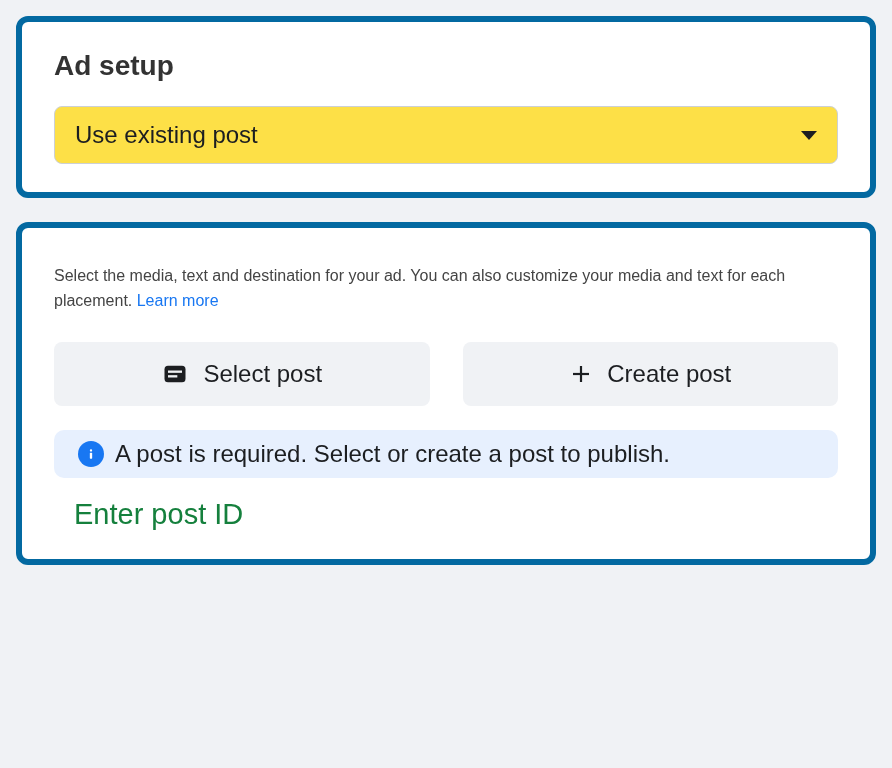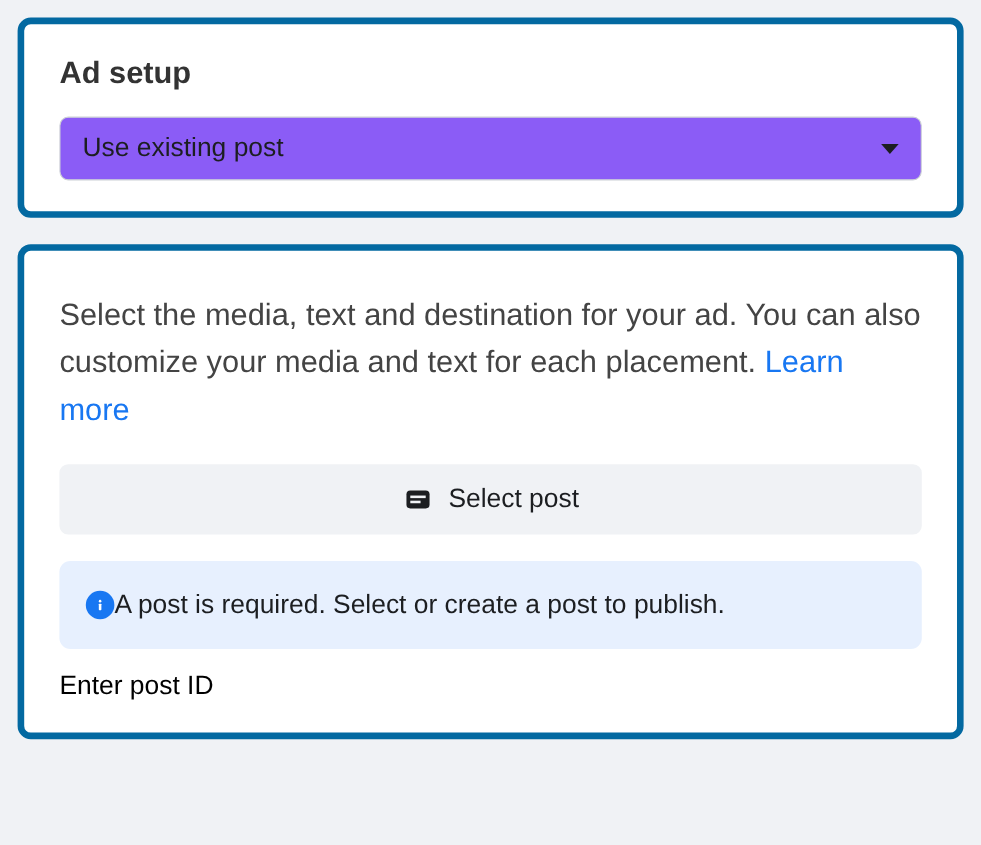--- a/index.html
+++ b/index.html
@@ -30,32 +30,32 @@
   .dropdown {
     display: flex;
     align-items: center;
     justify-content: space-between;
     border: 1px solid #ccd0d5;
     border-radius: 8px;
     padding: 14px 20px;
     font-size: 24px;
     color: #1c1e21;
     cursor: pointer;
-    background: #8b5cf6;
+    background: #fde047;
     margin-top: 24px;
   }
   .dropdown .caret {
     width: 0;
     height: 0;
     border-left: 8px solid transparent;
     border-right: 8px solid transparent;
     border-top: 9px solid #1c1e21;
   }
   .description {
-    font-size: 28px;
+    font-size: 16px;
     line-height: 1.55;
     color: #444;
     margin-top: 8px;
     margin-bottom: 28px;
   }
   .description a {
     color: #1877f2;
     text-decoration: none;
   }
   .button-row {
@@ -75,44 +75,45 @@
     display: flex;
     align-items: center;
     justify-content: center;
     gap: 14px;
     cursor: pointer;
     font-family: inherit;
   }
   .info-banner {
     background: #e7f0fe;
     border-radius: 10px;
-    padding: 26px 24px;
+    padding: 10px 24px;
     display: flex;
     align-items: center;
-    gap: 0;
+    gap: 11px;
     font-size: 24px;
     color: #1c1e21;
     margin-bottom: 20px;
   }
   .info-icon-circle {
     width: 26px;
     height: 26px;
     border-radius: 50%;
     background: #1877f2;
     color: #fff;
     display: flex;
     align-items: center;
     justify-content: center;
     flex-shrink: 0;
   }
   .link-text {
-    color: #000000;
-    font-size: 24px;
+    color: #15803d;
+    font-size: 29px;
     text-decoration: none;
     cursor: pointer;
+    margin-left: 20px;
   }
   .icon-svg {
     flex-shrink: 0;
   }
 </style>
 </head>
 <body>
 
 <div class="card">
   <div class="card-title">Ad setup</div>
@@ -129,20 +130,27 @@
 
   <div class="button-row">
     <button class="action-btn">
       <svg class="icon-svg" width="28" height="28" viewBox="0 0 24 24" fill="#1c1e21">
         <rect x="3" y="5" width="18" height="14" rx="3"></rect>
         <rect x="6" y="9" width="12" height="2" fill="#f0f2f5"></rect>
         <rect x="6" y="13" width="8" height="2" fill="#f0f2f5"></rect>
       </svg>
       <span>Select post</span>
     </button>
+    <button class="action-btn">
+      <svg class="icon-svg" width="24" height="24" viewBox="0 0 24 24" fill="none" stroke="#1c1e21" stroke-width="2.2">
+        <line x1="12" y1="4" x2="12" y2="20"></line>
+        <line x1="4" y1="12" x2="20" y2="12"></line>
+      </svg>
+      <span>Create post</span>
+    </button>
   </div>
 
   <div class="info-banner">
     <span class="info-icon-circle">
       <svg width="14" height="14" viewBox="0 0 24 24" fill="#ffffff">
         <circle cx="12" cy="6" r="2"></circle>
         <rect x="10" y="10" width="4" height="10" rx="1"></rect>
       </svg>
     </span>
     <span>A post is required. Select or create a post to publish.</span>

